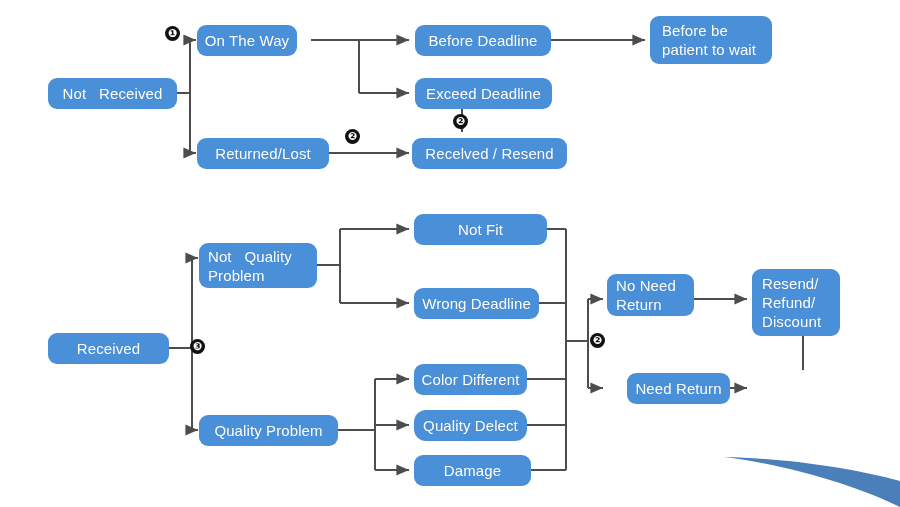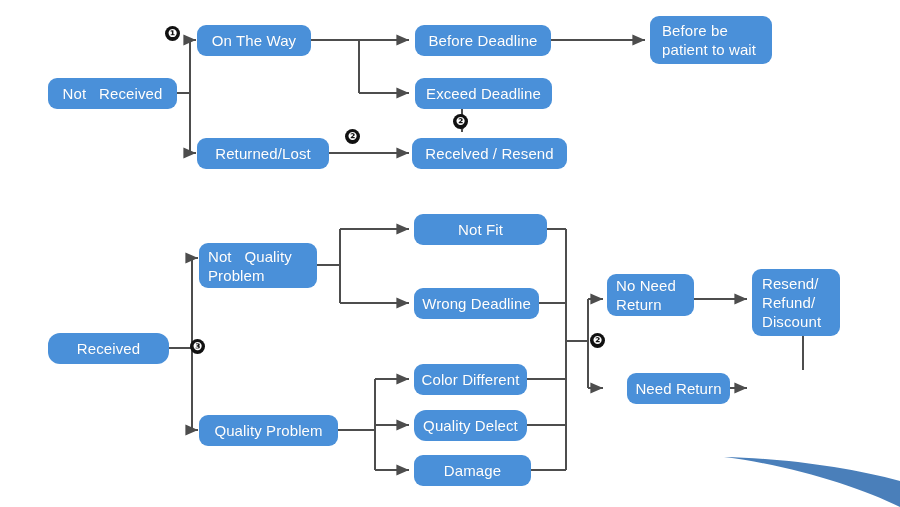--- a/index.html
+++ b/index.html
@@ -118,34 +118,34 @@
       <path d="M 694 299 L 747 299" marker-end="url(#arw)"></path>
 
       <path d="M 710 388 L 747 388" marker-end="url(#arw)"></path>
 
       <path d="M 803 336 L 803 370"></path>
     </g>
   </svg>
 
   <div class="node center" style="left:48px; top:78px; width:129px; height:31px;">Not   Received</div>
 
-  <div class="node center" style="left:197px; top:25px; width:114px; height:31px;">On The Way</div>
+  <div class="node center" style="left:197px; top:25px; width:100px; height:31px;">On The Way</div>
 
   <div class="node center" style="left:197px; top:138px; width:132px; height:31px;">Returned/Lost</div>
 
   <div class="node center" style="left:415px; top:25px; width:136px; height:31px;">Before Deadline</div>
 
   <div class="node center" style="left:412px; top:138px; width:155px; height:31px;">Recelved / Resend</div>
 
   <div class="node center" style="left:415px; top:78px; width:137px; height:31px;">Exceed Deadline</div>
 
   <div class="node left" style="left:650px; top:16px; width:122px; height:48px; padding-left:12px;">Before be
 patient to wait</div>
 
-  <div class="node center" style="left:48px; top:333px; width:121px; height:31px;border-radius:12px;">Received</div>
+  <div class="node center" style="left:48px; top:333px; width:121px; height:31px;">Received</div>
 
   <div class="node left" style="left:199px; top:243px; width:118px; height:45px;">Not   Quality
 Problem</div>
 
   <div class="node center" style="left:199px; top:415px; width:139px; height:31px;">Quality Problem</div>
 
   <div class="node center" style="left:414px; top:214px; width:133px; height:31px;">Not Fit</div>
 
   <div class="node center" style="left:414px; top:288px; width:125px; height:31px;">Wrong Deadline</div>
 

